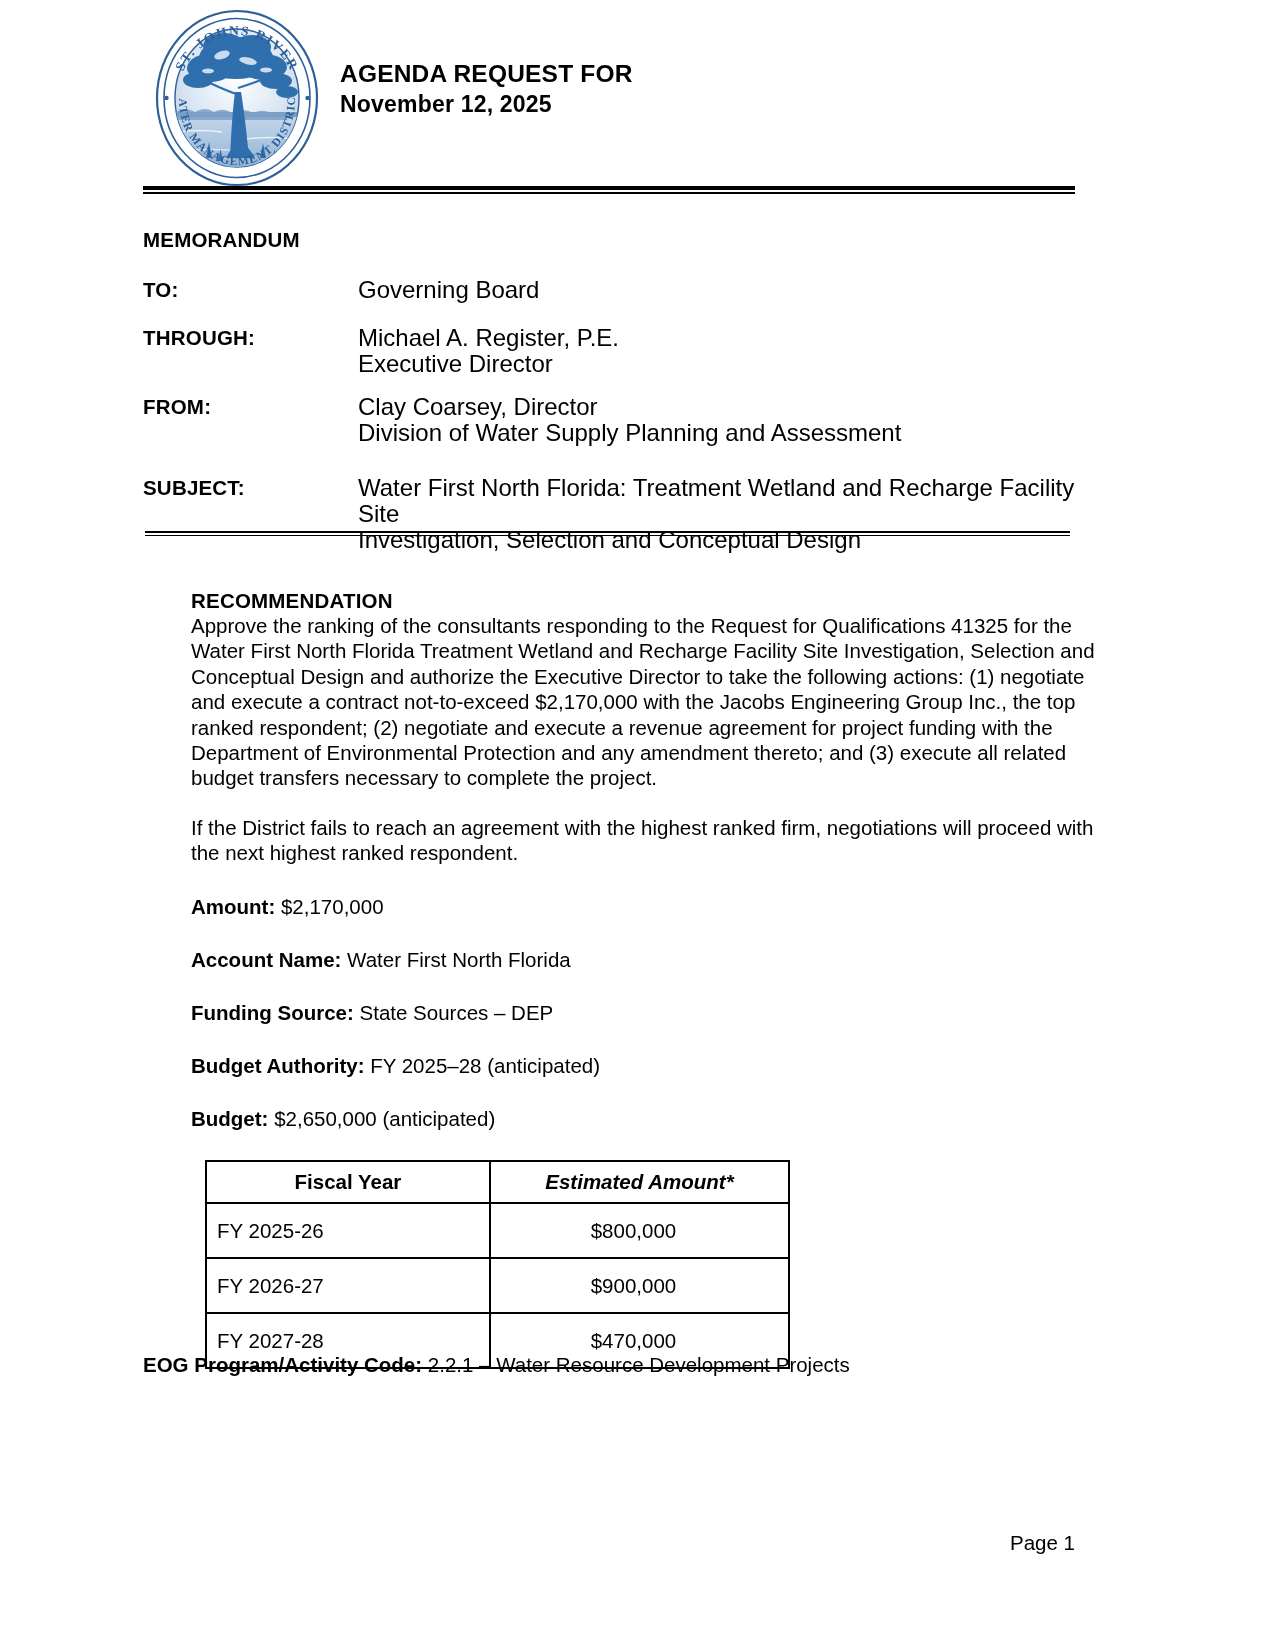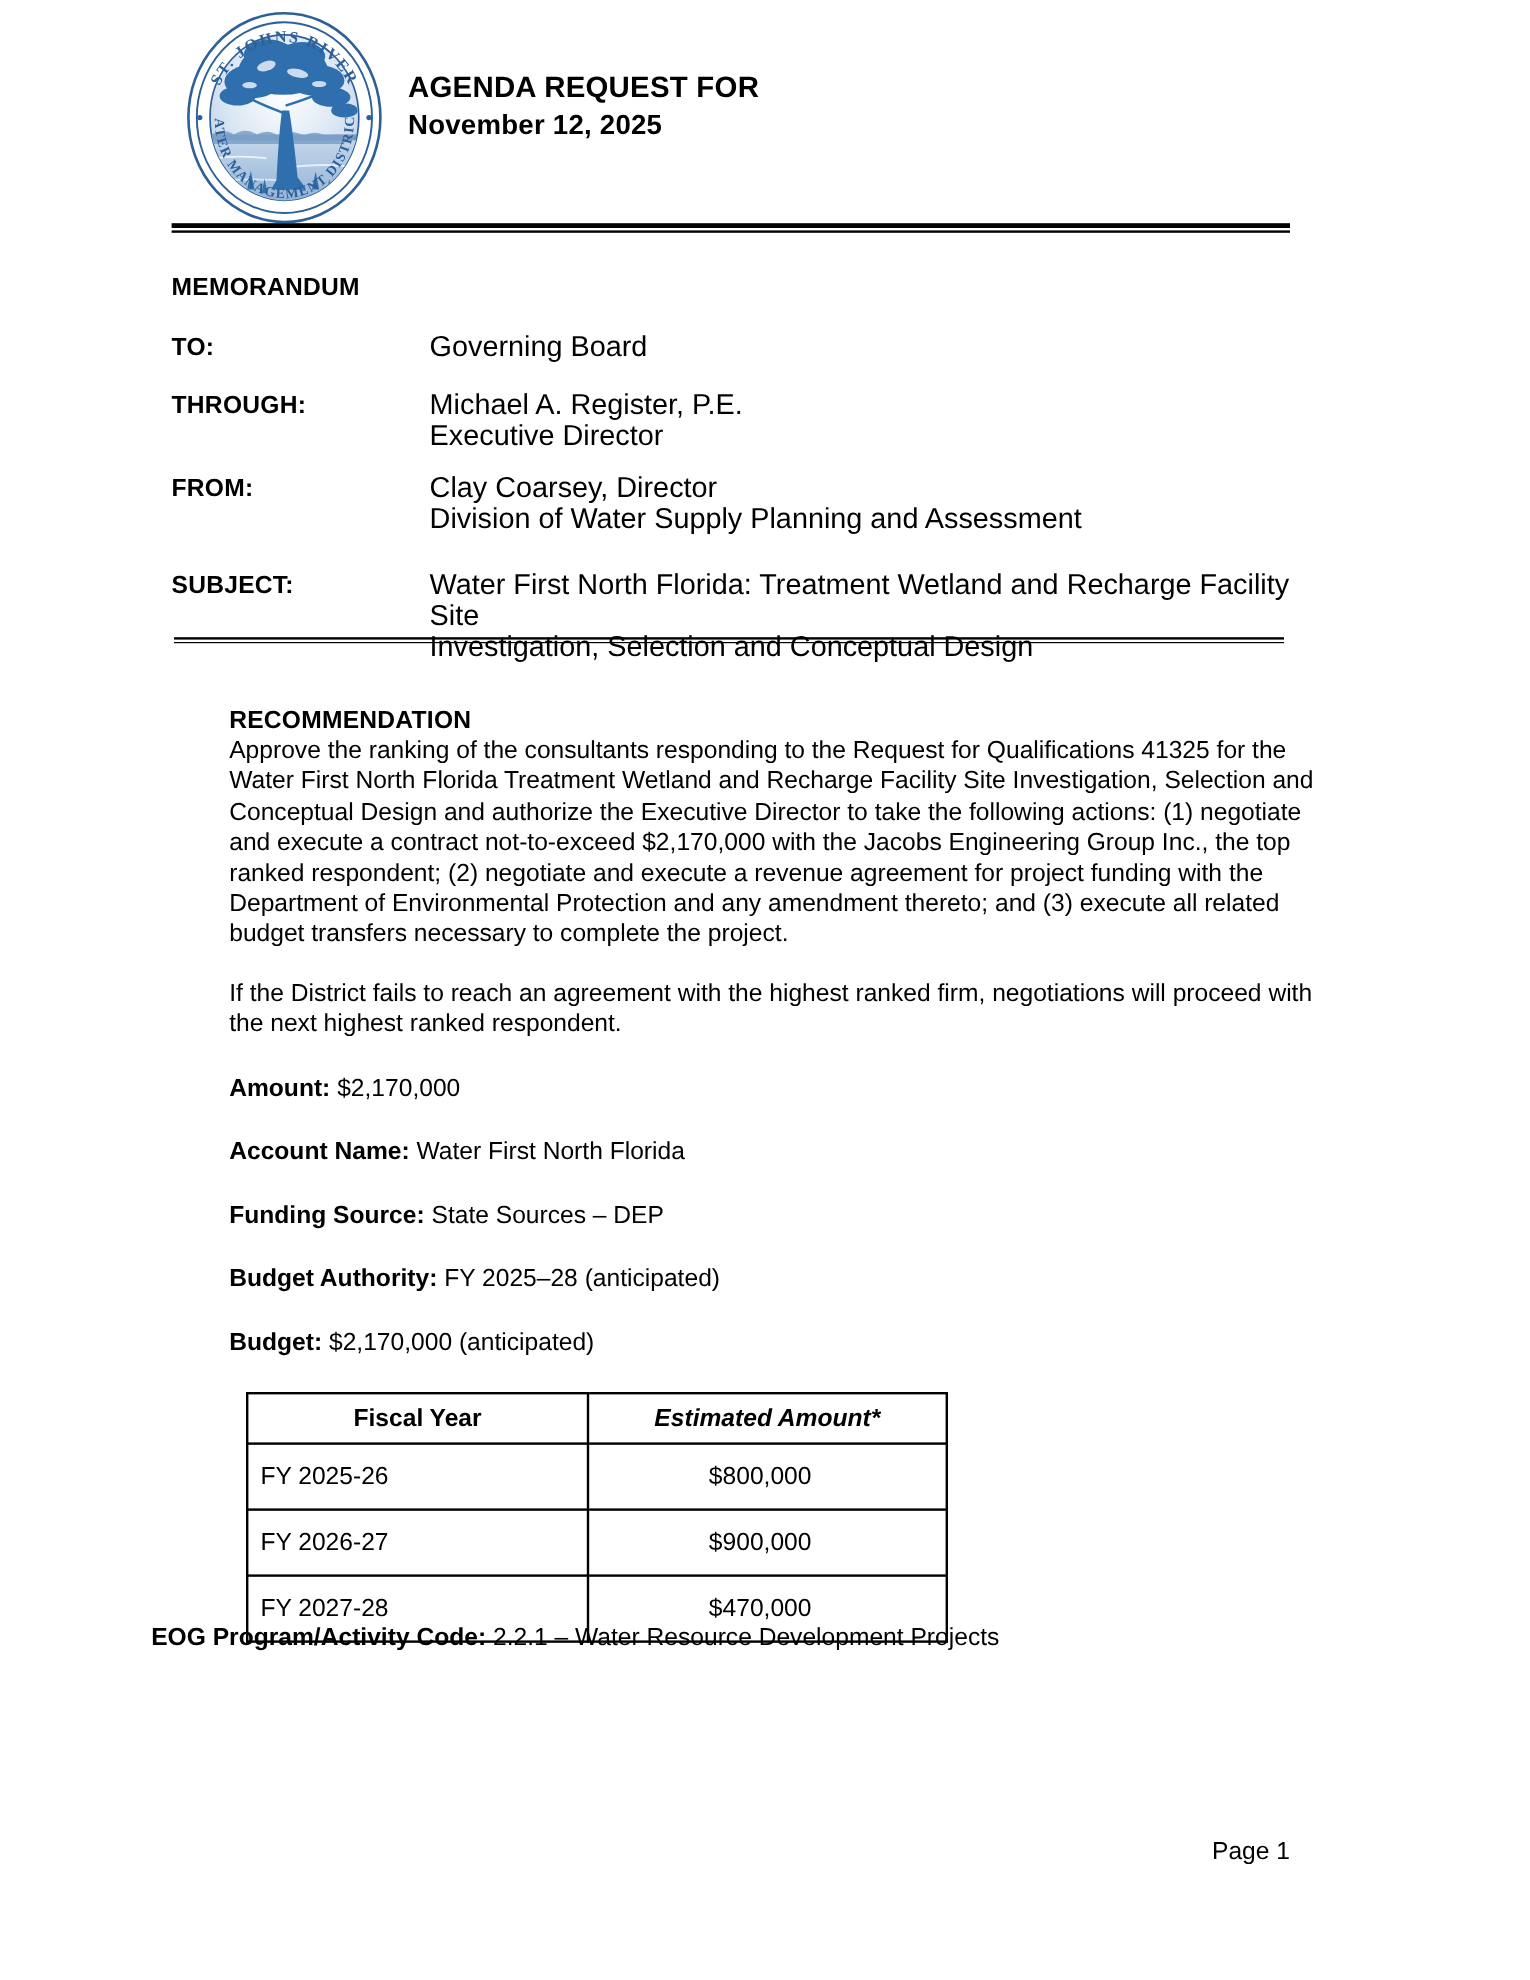--- a/index.html
+++ b/index.html
@@ -167,21 +167,21 @@
   }
   table.budget td.amt {
     text-align: center;
     padding-right: 22px;
   }
   .col-fy  { width: 285px; }
   .col-amt { width: 300px; font-style: italic; }
 
   .eog {
     position: absolute;
-    left: 126px;
+    left: 143px;
     top: 1352px;
     font-size: 20.5px;
     line-height: 25px;
   }
   .eog b { font-weight: bold; }
 
   .footer {
     position: absolute;
     left: 143px;
     top: 1531px;
@@ -344,21 +344,21 @@
       <span>State Sources – DEP</span>
     </div>
 
     <div class="field">
       <b>Budget Authority:</b>
       <span>FY 2025–28 (anticipated)</span>
     </div>
 
     <div class="field">
       <b>Budget:</b>
-      <span>$2,170,000 (anticipated)</span>
+      <span>$2,650,000 (anticipated)</span>
     </div>
   </div>
 
   <div class="tbl-wrap">
     <table class="budget">
       <thead>
         <tr>
           <th class="col-fy">Fiscal Year</th>
           <th class="col-amt">Estimated Amount*</th>
         </tr>

